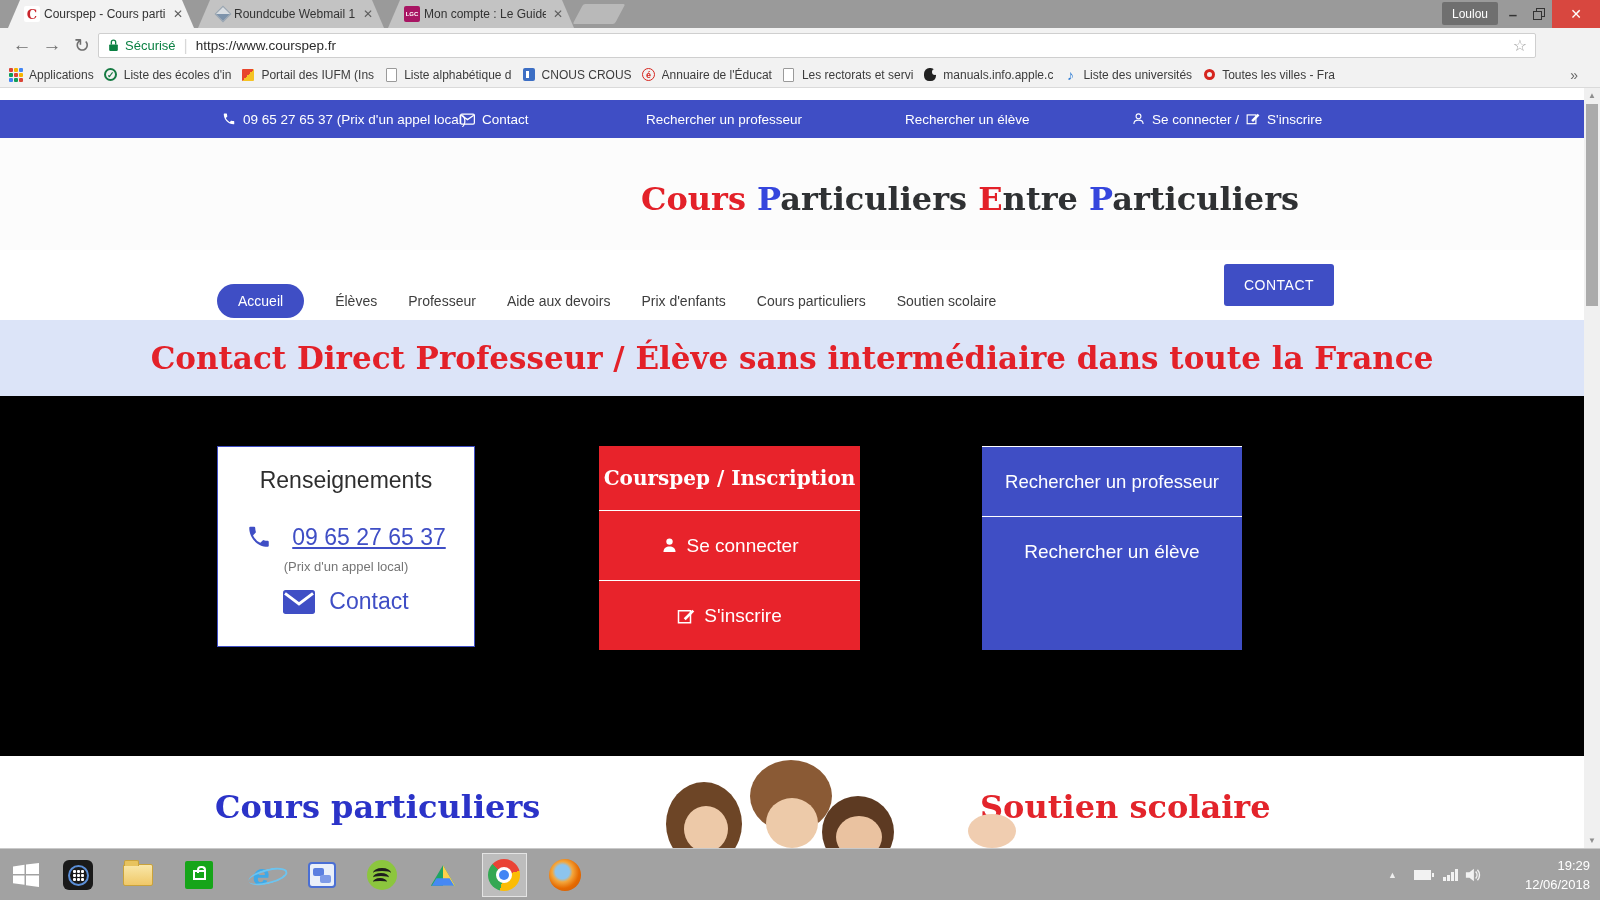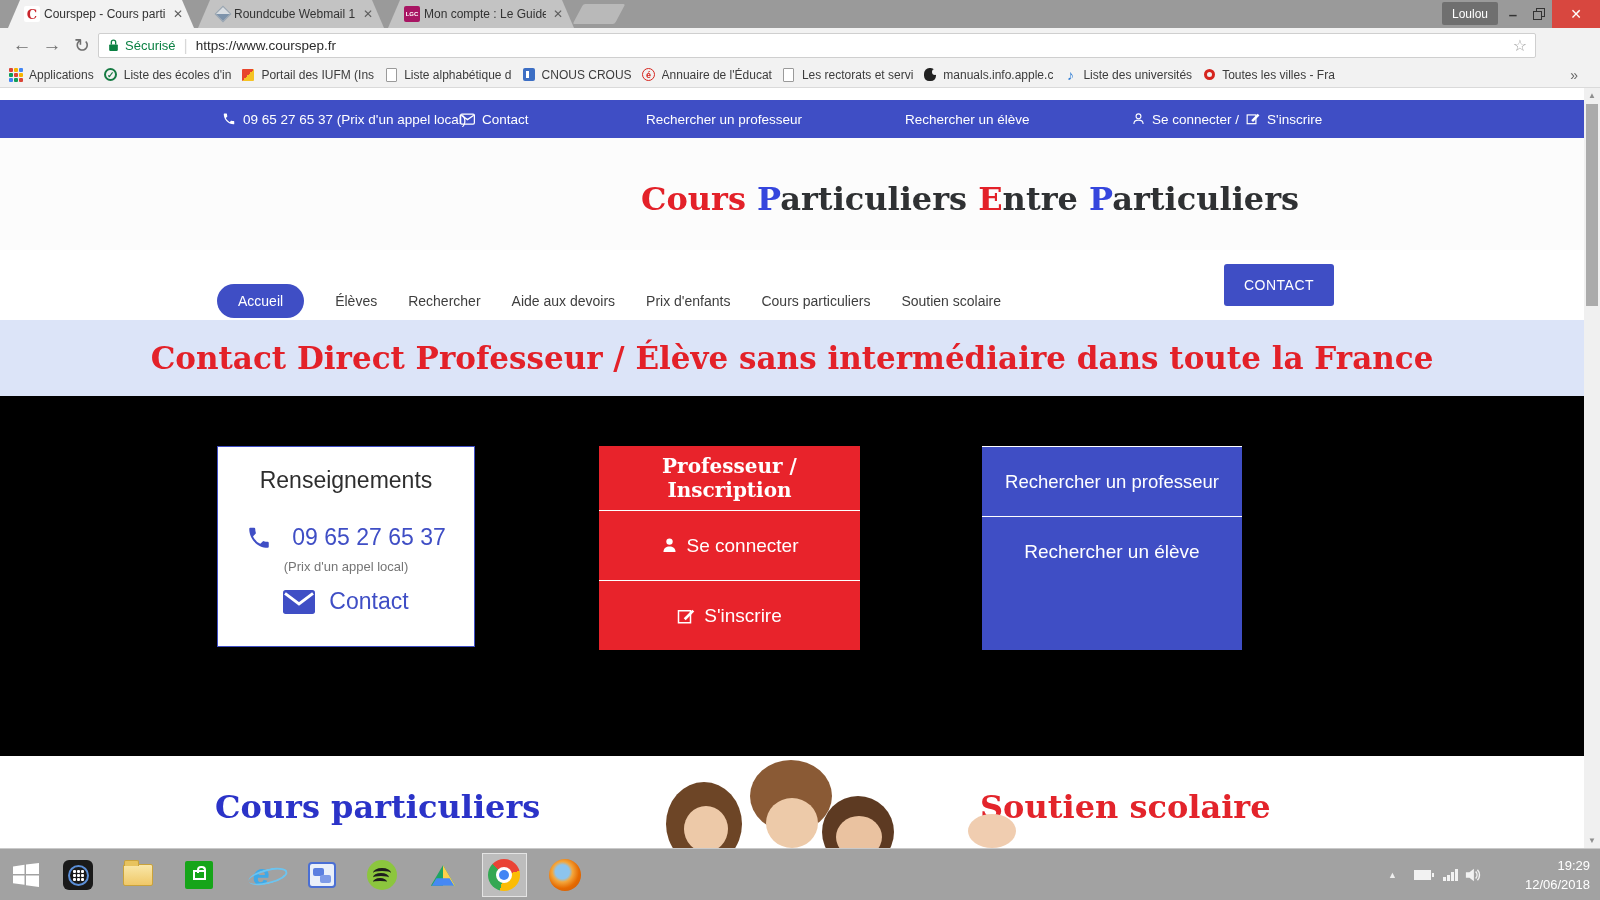--- a/index.html
+++ b/index.html
@@ -71,21 +71,21 @@
   .contact-btn { position:absolute; left:1224px; top:14px; width:110px; height:42px; background:#3F4EC5; border-radius:3px;
                  color:#fff; font-size:14px; letter-spacing:0.5px; display:flex; align-items:center; justify-content:center; }
 
   .banner { position:absolute; left:0; top:232px; width:1584px; height:76px; background:#DCE4F8; display:flex; align-items:center; justify-content:center; }
   .banner-text { font-family:"DejaVu Serif",serif; font-weight:bold; font-size:31px; color:#E32129; }
 
   .content { position:absolute; left:0; top:308px; width:1584px; height:448px; background:#000000; }
   .card { position:absolute; top:50px; }
   .info-card { left:217px; width:258px; height:201px; border:1px solid #3F4EC5; background:#fff; text-align:center; }
   .info-title { margin-top:20px; font-size:23px; color:#2E2E2E; }
-  .info-phone { margin-top:30px; font-size:23px; color:#3F4EC5; display:flex; align-items:center; justify-content:center; gap:20px; }
+  .info-phone { margin-top:30px; font-size:23px; color:#3F4EC5; display:flex; align-items:flex-start; justify-content:center; gap:20px;text-decoration:underline; }
   .info-note { margin-top:8px; font-size:13px; color:#757575; }
   .info-contact { margin-top:14px; font-size:23px; color:#3F4EC5; display:flex; align-items:center; justify-content:center; gap:14px; }
   .login-card { left:599px; width:261px; height:204px; background:#E8232B; color:#fff; text-align:center; }
   .search-card { left:982px; width:260px; height:204px; background:#3F4EC5; color:#fff; text-align:center; }
   .card-head { height:64px; display:flex; align-items:center; justify-content:center; font-family:"DejaVu Serif",serif; font-weight:bold; font-size:20px; }
   .card-row { height:70px; border-top:1px solid #fff; display:flex; align-items:center; justify-content:center; gap:9px; font-size:19px; }
 
   .bottom { position:absolute; left:0; top:668px; width:1584px; height:92px; background:#fff; }
   .sec-left { position:absolute; left:215px; top:32px; font-family:"DejaVu Serif",serif; font-weight:bold; font-size:32px; color:#2B33C8; }
   .sec-right { position:absolute; left:980px; top:32px; font-family:"DejaVu Serif",serif; font-weight:bold; font-size:32px; color:#E3242B; }
@@ -291,21 +291,21 @@
     </div>
 
     <div class="site-header">
       <div class="site-title"><span class="t-red">Cours </span><span class="t-blue">P</span><span class="t-dark">articuliers </span><span class="t-red">E</span><span class="t-dark">ntre </span><span class="t-blue">P</span><span class="t-dark">articuliers</span></div>
     </div>
 
     <div class="site-nav">
       <div class="nav-items">
         <span class="nav-pill">Accueil</span>
         <span class="nav-link">Élèves</span>
-        <span class="nav-link">Rechercher</span>
+        <span class="nav-link">Professeur</span>
         <span class="nav-link">Aide aux devoirs</span>
         <span class="nav-link">Prix d'enfants</span>
         <span class="nav-link">Cours particuliers</span>
         <span class="nav-link">Soutien scolaire</span>
       </div>
       <div class="contact-btn">CONTACT</div>
     </div>
 
     <div class="banner">
       <span class="banner-text">Contact Direct Professeur / Élève sans intermédiaire dans toute la France</span>
@@ -325,21 +325,21 @@
         <div class="info-contact">
           <svg width="32" height="24" viewBox="0 0 24 18">
               <rect width="24" height="18" rx="2" fill="#3F4EC5"></rect>
               <path d="M1.5 2.5 L12 10.5 L22.5 2.5" stroke="#fff" stroke-width="2.2" fill="none"></path>
             </svg>
           <span>Contact</span>
         </div>
       </div>
 
       <div class="card login-card">
-        <div class="card-head">Professeur / Inscription</div>
+        <div class="card-head">Courspep / Inscription</div>
         <div class="card-row">
           <svg width="17" height="17" viewBox="0 0 24 24">
               <circle cx="12" cy="6.5" r="4.5" fill="#fff"></circle>
               <path d="M3.5 21c0-5 4-7.5 8.5-7.5s8.5 2.5 8.5 7.5z" fill="#fff"></path>
             </svg>
           <span>Se connecter</span>
         </div>
         <div class="card-row">
           <svg width="18" height="18" viewBox="0 0 24 24">
               <rect x="2" y="5" width="16" height="16" fill="none" stroke="#fff" stroke-width="2"></rect>

